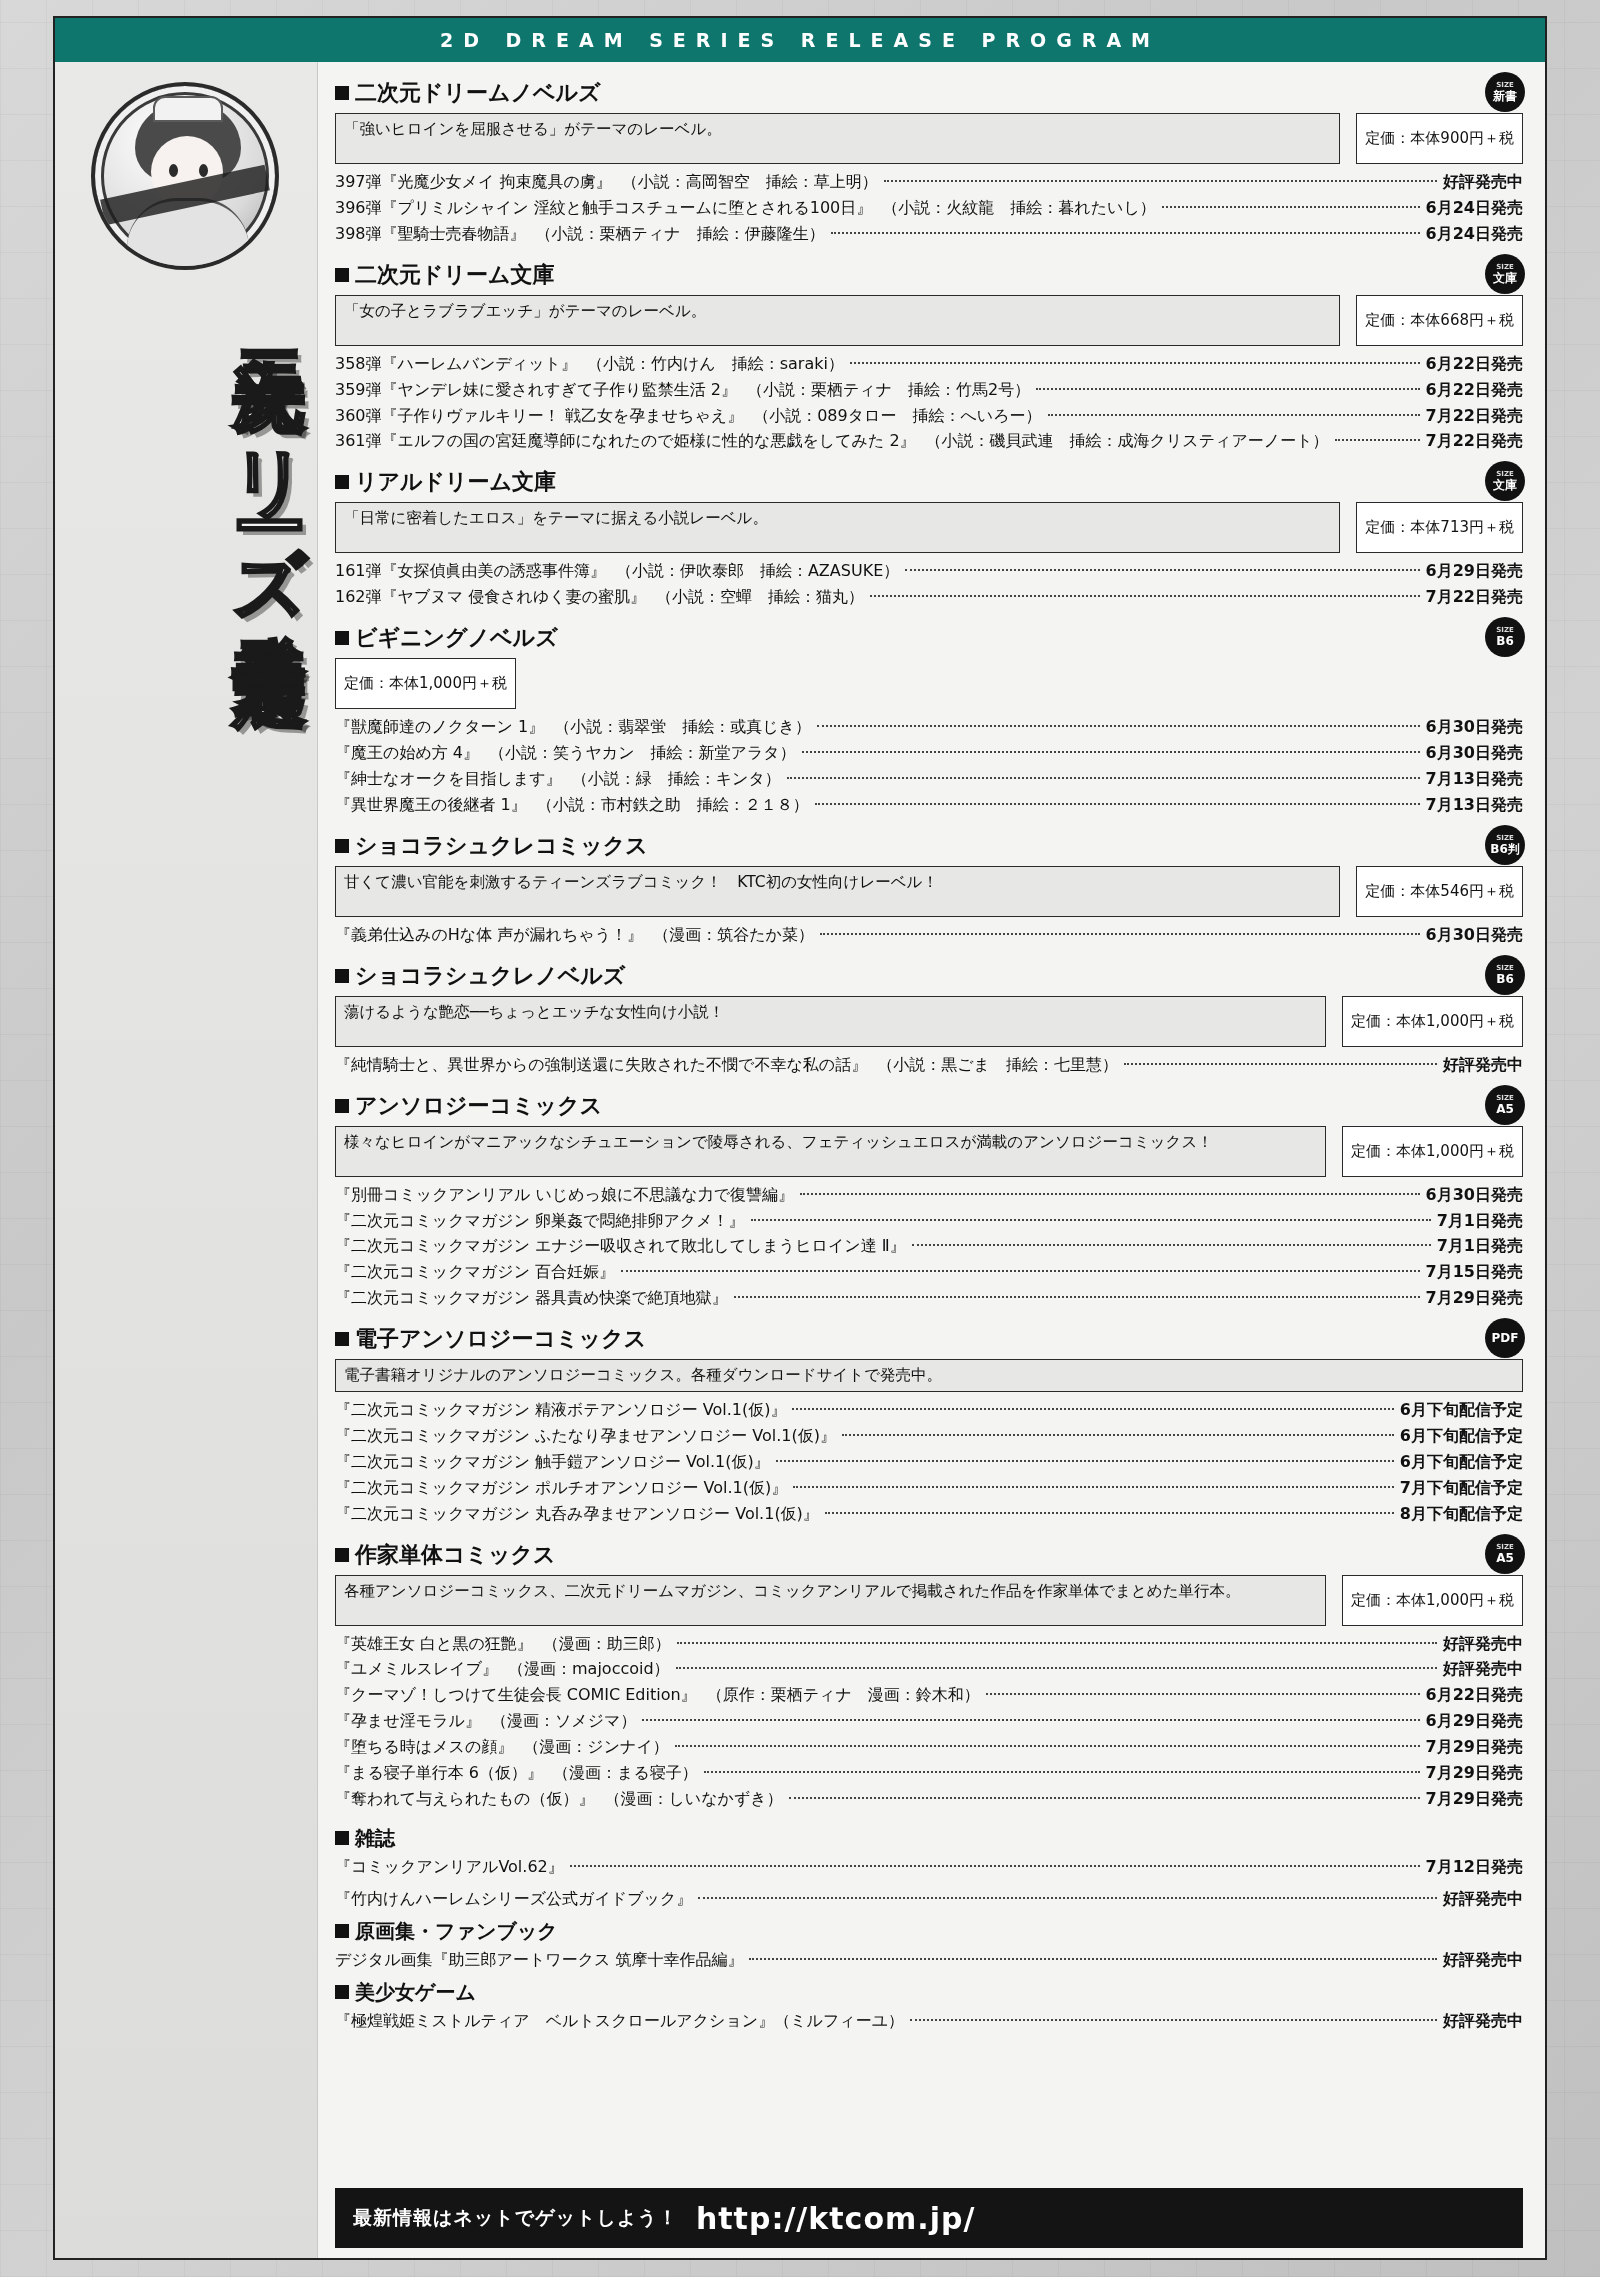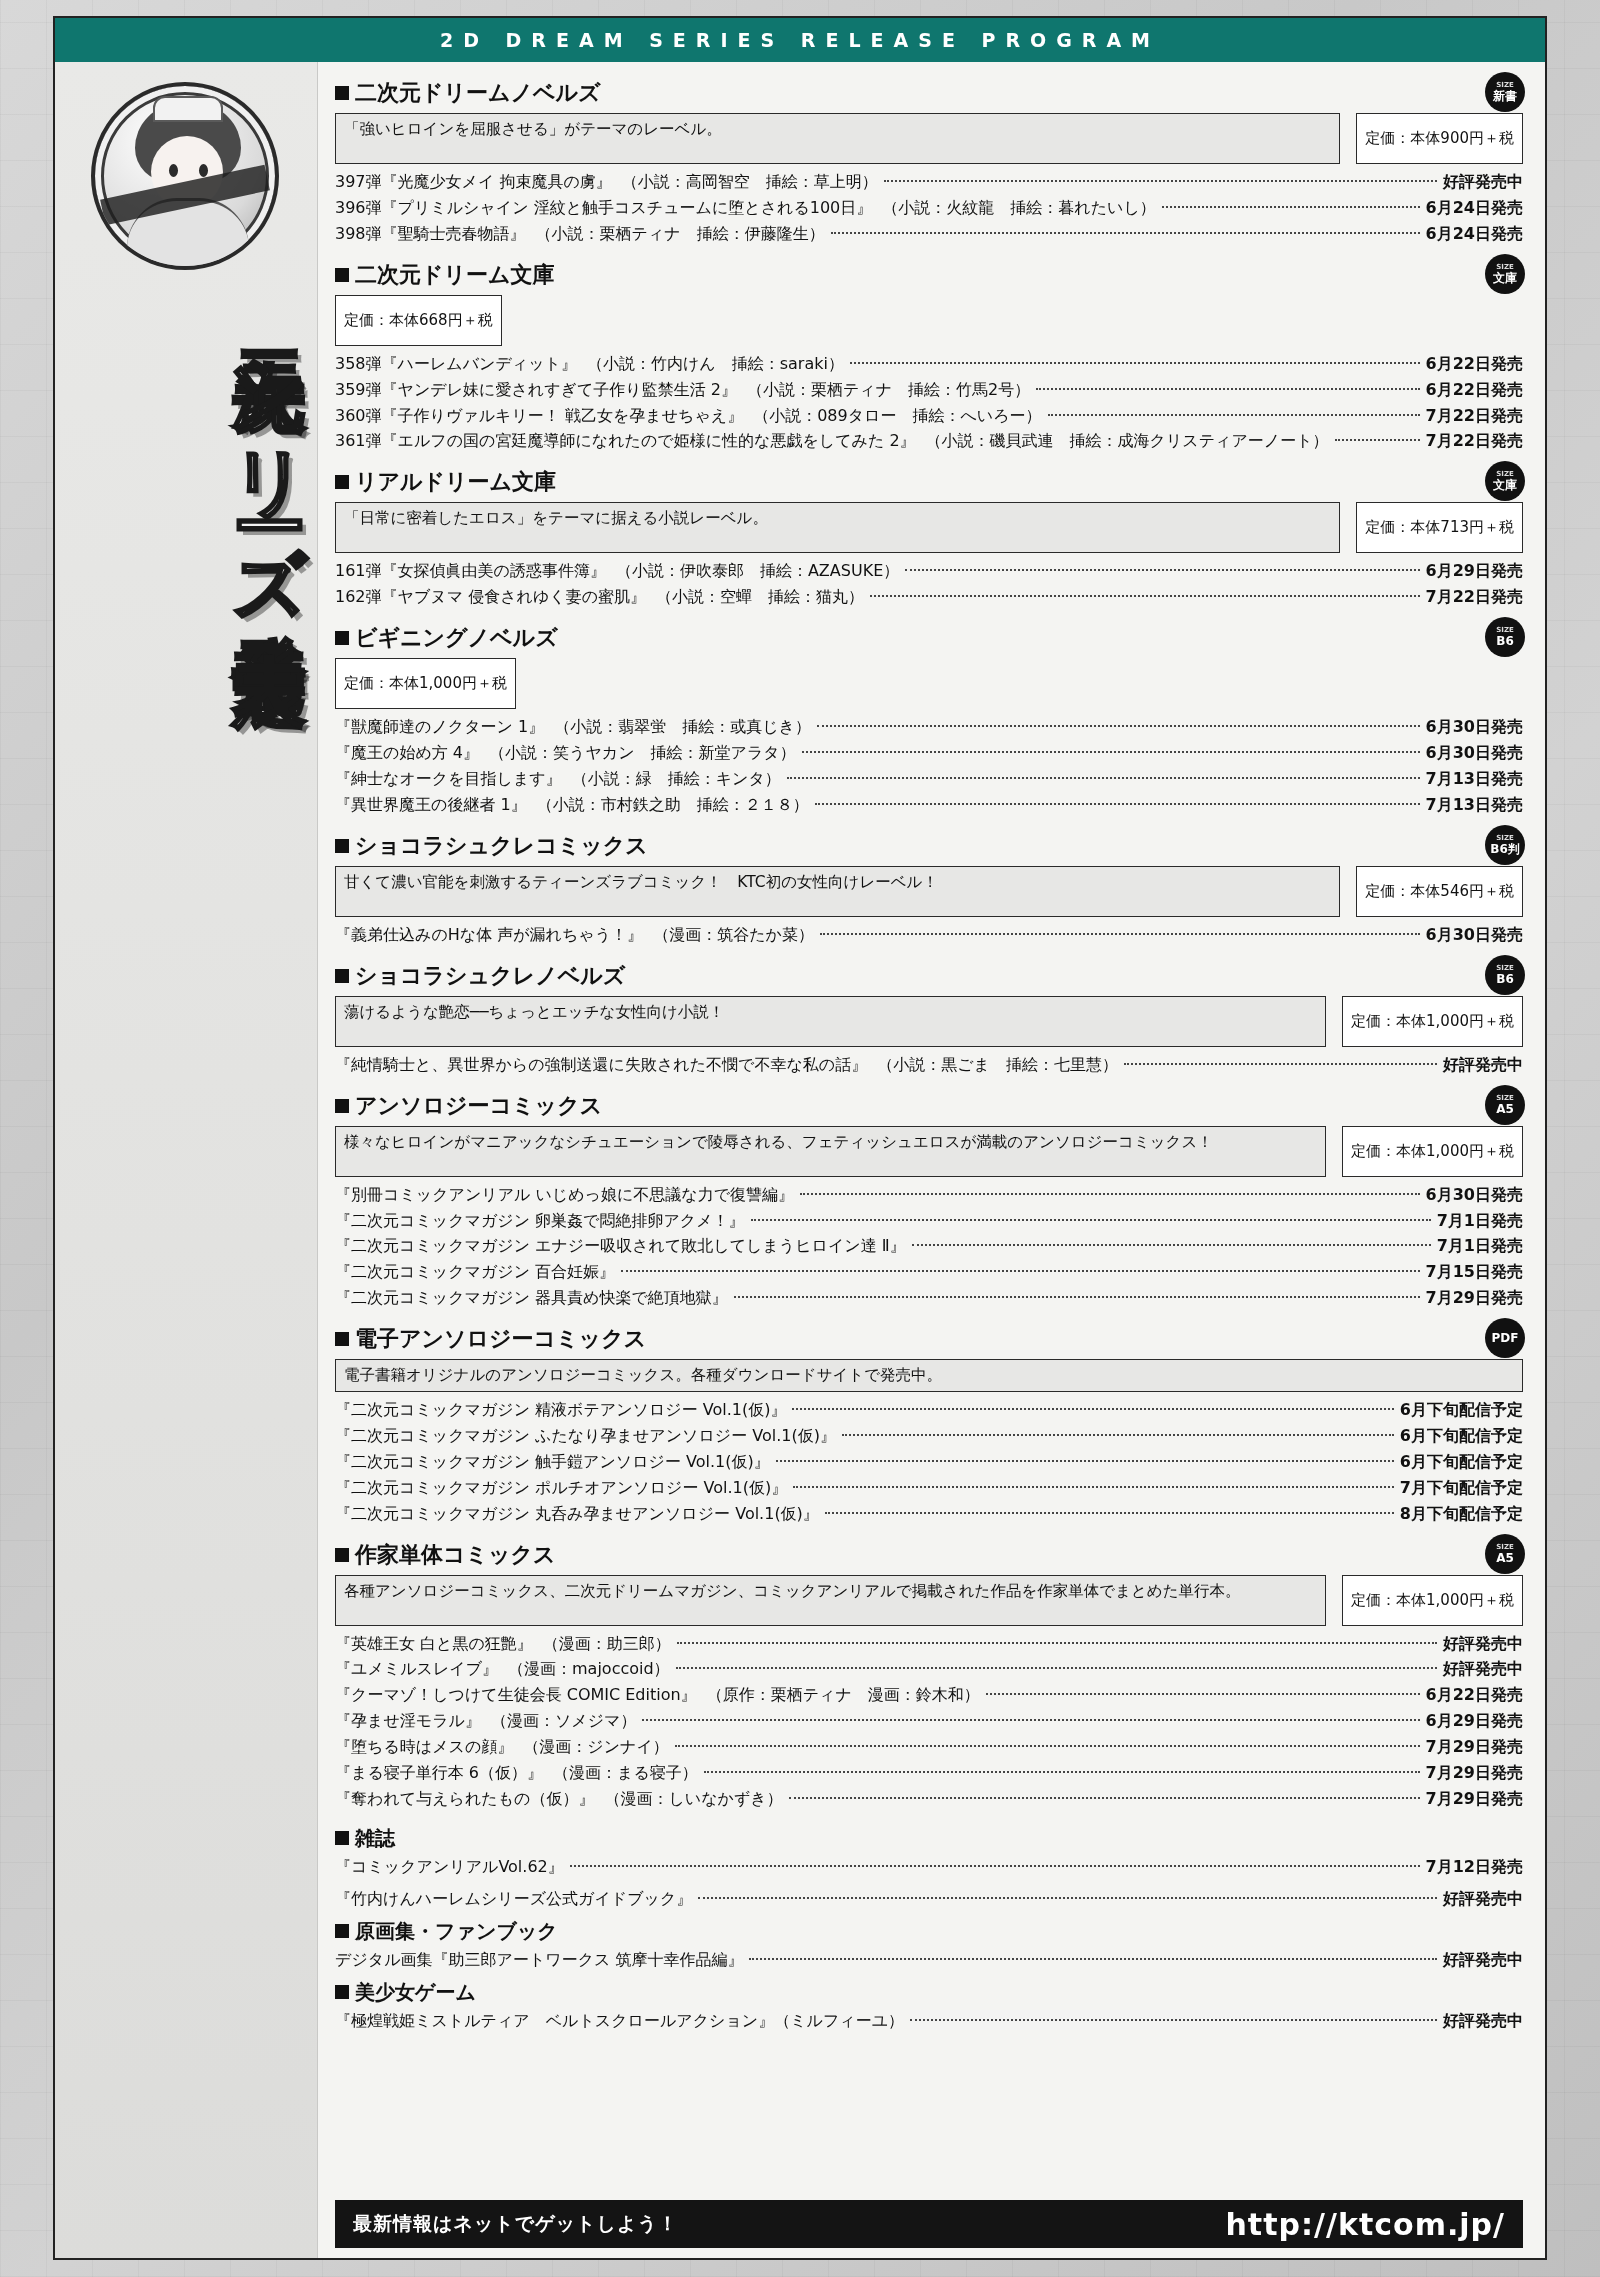--- a/index.html
+++ b/index.html
@@ -100,24 +100,24 @@
   }
   .it-title{flex:0 0 auto;}
   .it-credit{flex:0 0 auto;margin-left:10px;}
   .dots{
     flex:1 1 auto;margin:0 6px;border-bottom:2.5px dotted #444;transform:translateY(-5px);min-width:18px;
   }
   .it-date{flex:0 0 auto;font-weight:bold;}
   .mini-section{margin-bottom:6px;}
   .mini-section .sec-head{font-size:20px;margin-bottom:2px;}
   .footer{
-    position:absolute;left:262px;right:0;bottom:10px;height:48px;
+    position:absolute;left:262px;right:0;bottom:10px;height:60px;
     margin:0 22px 0 18px;
     background:#141414;color:#fff;display:flex;align-items:center;gap:18px;
-    padding:0 18px;box-sizing:border-box;justify-content:space-between;
+    padding:0 18px;box-sizing:border-box;
   }
   .footer .f-label{font-size:19px;font-weight:bold;letter-spacing:1px;}
   .footer .f-url{font-size:30px;font-weight:bold;letter-spacing:1px;}
 </style>
 </head>
 <body>
 
 <div class="page">
   <div class="sheet">
 
@@ -174,20 +174,21 @@
         <div class="section">
           <div class="sec-head">
             <span class="sq"></span>
             <span>二次元ドリーム文庫</span>
           </div>
           <div class="badge">
             <span class="small">SIZE</span>
             <span>文庫</span>
           </div>
           <div class="lead-row">
+            <div class="lead">「女の子とラブラブエッチ」がテーマのレーベル。</div>
             <div class="price">定価：本体668円＋税</div>
           </div>
           <div class="item">
             <span class="it-title">358弾『ハーレムバンディット』</span>
             <span class="it-credit">（小説：竹内けん　挿絵：saraki）</span>
             <span class="dots"></span>
             <span class="it-date">6月22日発売</span>
           </div>
           <div class="item">
             <span class="it-title">359弾『ヤンデレ妹に愛されすぎて子作り監禁生活 2』</span>

